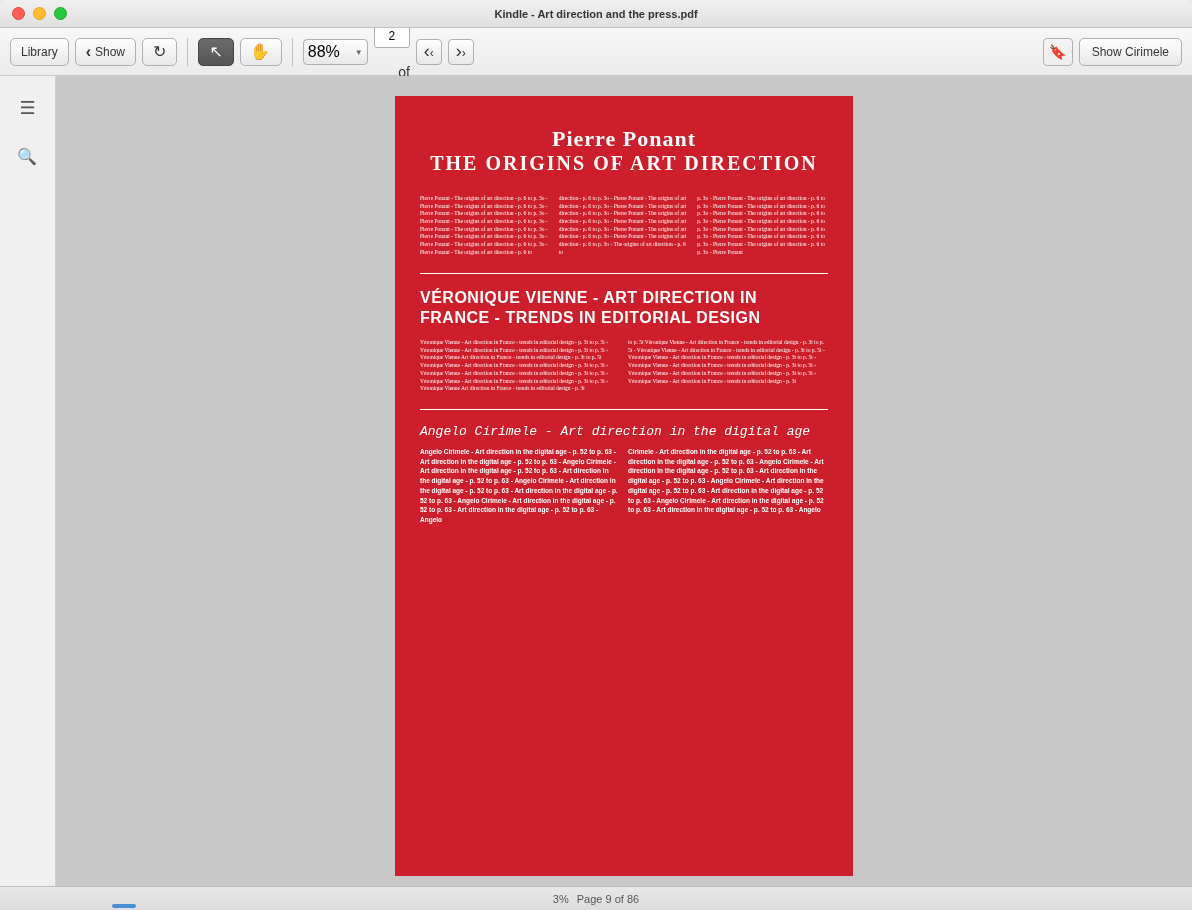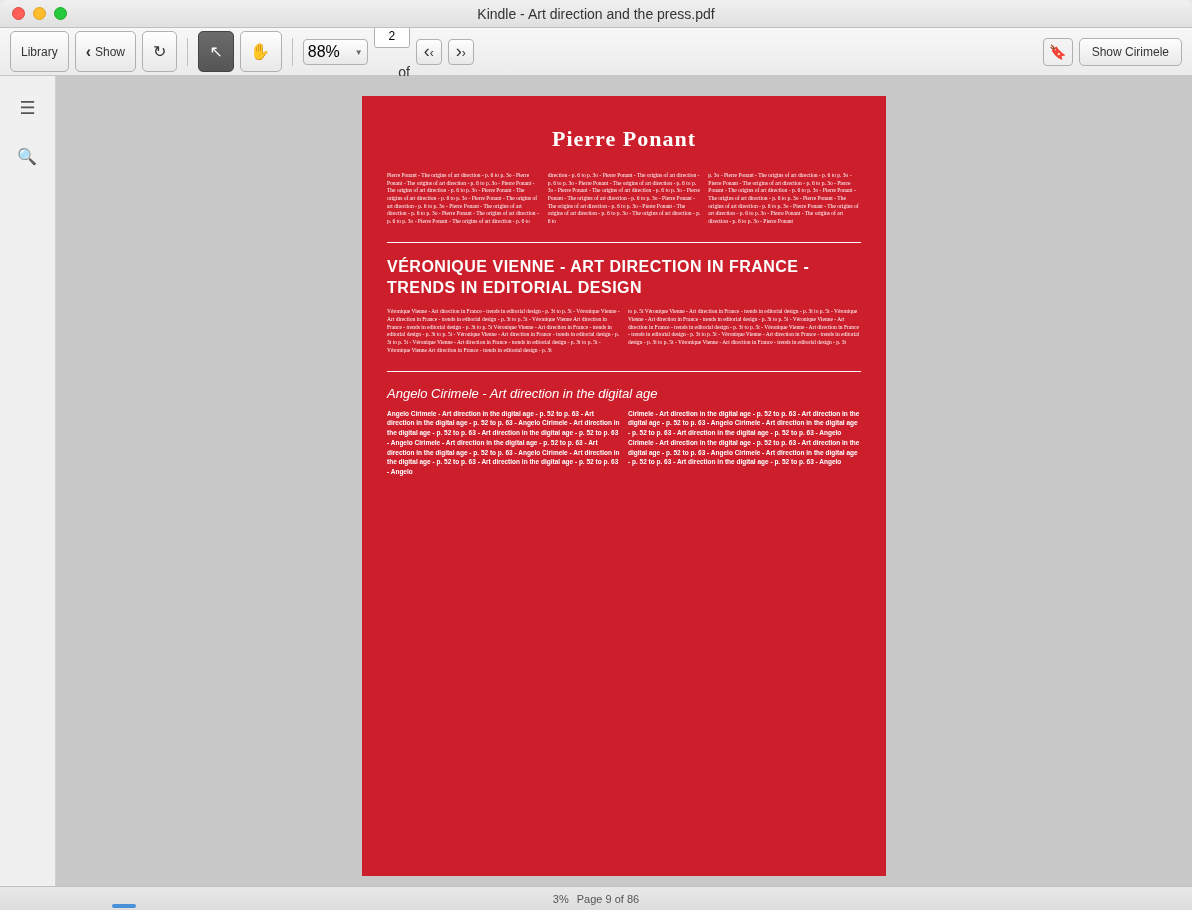--- a/index.html
+++ b/index.html
@@ -34,23 +34,23 @@
     .traffic-light {
       width: 13px;
       height: 13px;
       border-radius: 50%;
       cursor: pointer;
     }
     .traffic-light.close { background: #ff5f56; border: 1px solid #e0443e; }
     .traffic-light.minimize { background: #ffbd2e; border: 1px solid #dfa123; }
     .traffic-light.maximize { background: #27c93f; border: 1px solid #1aab29; }
     .title-bar-text {
-      font-size: 14px;
+      font-size: 11px;
       color: #333;
-      font-weight: 400;
+      font-weight: 700;
     }
 
     
     .toolbar {
       background: linear-gradient(to bottom, #f7f7f7, #ebebeb);
       border-bottom: 1px solid #c8c8c8;
       height: 48px;
       display: flex;
       align-items: center;
       padding: 0 10px;
@@ -60,21 +60,21 @@
       background: linear-gradient(to bottom, #fefefe, #e8e8e8);
       border: 1px solid #b0b0b0;
       border-radius: 5px;
       padding: 4px 10px;
       font-size: 12px;
       color: #333;
       cursor: pointer;
       display: flex;
       align-items: center;
       gap: 4px;
-      height: 41px;
+      height: 28px;
     }
     .toolbar-btn.active {
       background: linear-gradient(to bottom, #6b6b6b, #555);
       color: white;
       border-color: #444;
     }
     .toolbar-sep { width: 1px; height: 28px; background: #c0c0c0; margin: 0 4px; }
     .toolbar-spacer { flex: 1; }
 
     .page-controls {
@@ -197,21 +197,21 @@
       display: flex;
       flex-direction: column;
       align-items: center;
       padding: 20px 0;
       position: relative;
     }
 
     
     .pdf-page {
       background: #cc1e2b;
-      width: 524px;
+      width: 458px;
       min-height: 780px;
       padding: 30px 25px;
       position: relative;
     }
 
     
     .section-ponant {
       text-align: center;
       margin-bottom: 20px;
     }
@@ -268,21 +268,21 @@
     }
 
     
     .section-angelo {
       margin-bottom: 16px;
     }
     .angelo-title {
       font-size: 13px;
       font-style: italic;
       color: white;
-      font-family: Liberation Sans, sans-serif;
+      font-family: Liberation Mono, monospace;
       margin-bottom: 8px;
     }
     .angelo-body {
       font-size: 6.5px;
       color: white;
       line-height: 1.5;
       font-family: 'Helvetica Neue', Arial, sans-serif;
       font-weight: bold;
     }
 
@@ -413,20 +413,21 @@
       <span style="font-size:16px;">🔍</span>
     </div>
   </div>
 
   <div class="content-area">
 
     <div class="pdf-page">
 
       <div class="section-ponant">
         <div class="ponant-title">Pierre Ponant</div>
+        <div class="ponant-subtitle">The origins of art direction</div>
       </div>
 
       <div class="two-col">
         <div class="body-text">Pierre Ponant - The origins of art direction - p. 6 to p. 3o - Pierre Ponant - The origins of art direction - p. 6 to p. 3o - Pierre Ponant - The origins of art direction - p. 6 to p. 3o - Pierre Ponant - The origins of art direction - p. 6 to p. 3o - Pierre Ponant - The origins of art direction - p. 6 to p. 3o - Pierre Ponant - The origins of art direction - p. 6 to p. 3o - Pierre Ponant - The origins of art direction - p. 6 to p. 3o - Pierre Ponant - The origins of art direction - p. 6 to</div>
         <div class="body-text">direction - p. 6 to p. 3o - Pierre Ponant - The origins of art direction - p. 6 to p. 3o - Pierre Ponant - The origins of art direction - p. 6 to p. 3o - Pierre Ponant - The origins of art direction - p. 6 to p. 3o - Pierre Ponant - The origins of art direction - p. 6 to p. 3o - Pierre Ponant - The origins of art direction - p. 6 to p. 3o - Pierre Ponant - The origins of art direction - p. 6 to p. 3o - The origins of art direction - p. 6 to</div>
         <div class="body-text">p. 3o - Pierre Ponant - The origins of art direction - p. 6 to p. 3o - Pierre Ponant - The origins of art direction - p. 6 to p. 3o - Pierre Ponant - The origins of art direction - p. 6 to p. 3o - Pierre Ponant - The origins of art direction - p. 6 to p. 3o - Pierre Ponant - The origins of art direction - p. 6 to p. 3o - Pierre Ponant - The origins of art direction - p. 6 to p. 3o - Pierre Ponant - The origins of art direction - p. 6 to p. 3o - Pierre Ponant</div>
       </div>
 
       <div class="divider"></div>
 

